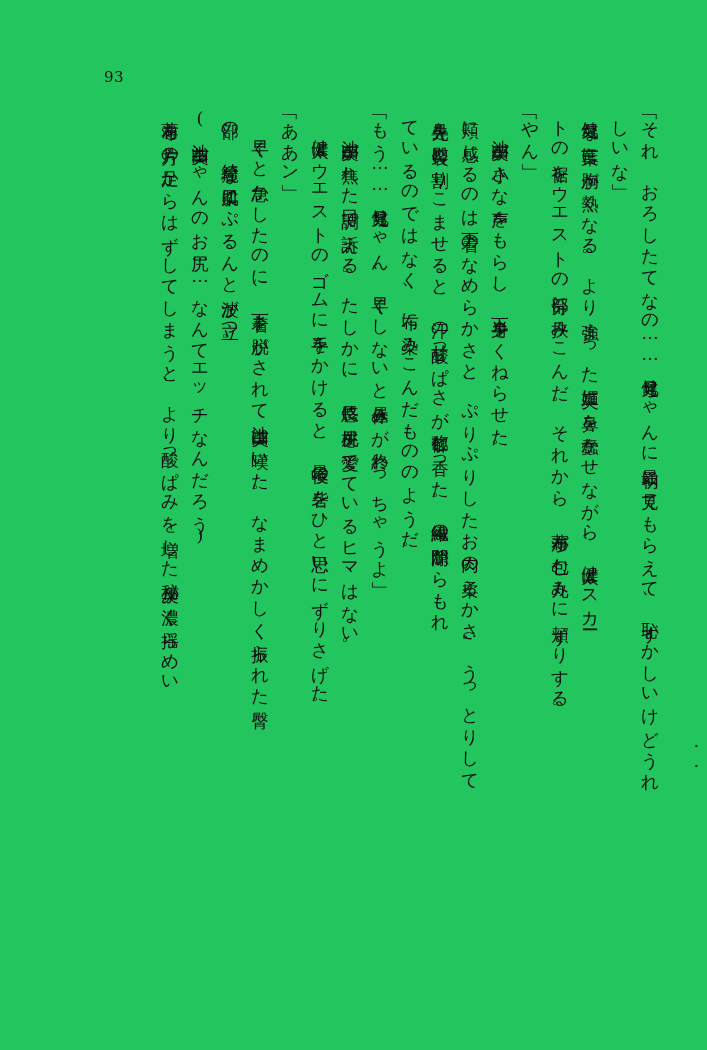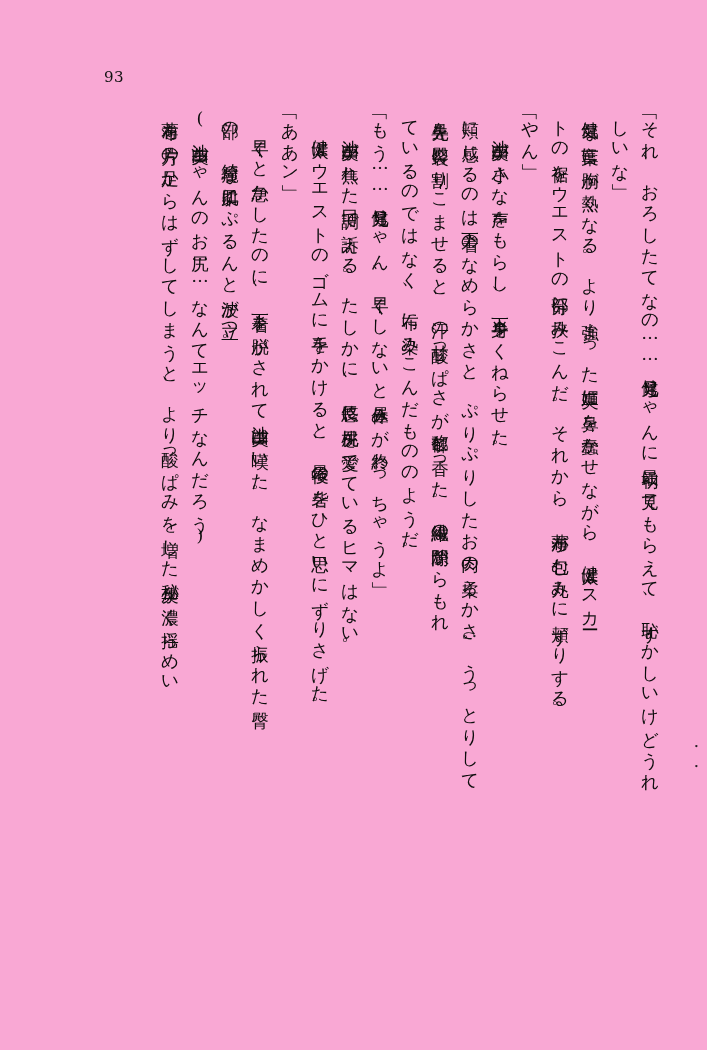--- a/index.html
+++ b/index.html
@@ -4,21 +4,21 @@
 <style>
   html, body {
     margin: 0;
     padding: 0;
     background: #ffffff;
   }
   .page {
     position: relative;
     width: 707px;
     height: 1050px;
-    background: #f9a8d4;
+    background: #22c55e;
     overflow: hidden;
     font-family: "DejaVu Serif", "Liberation Serif", serif;
     color: #0a0a0a;
   }
   .page-number {
     position: absolute;
     top: 68px;
     left: 104px;
     font-size: 15px;
     font-family: "DejaVu Serif", "Liberation Serif", serif;

